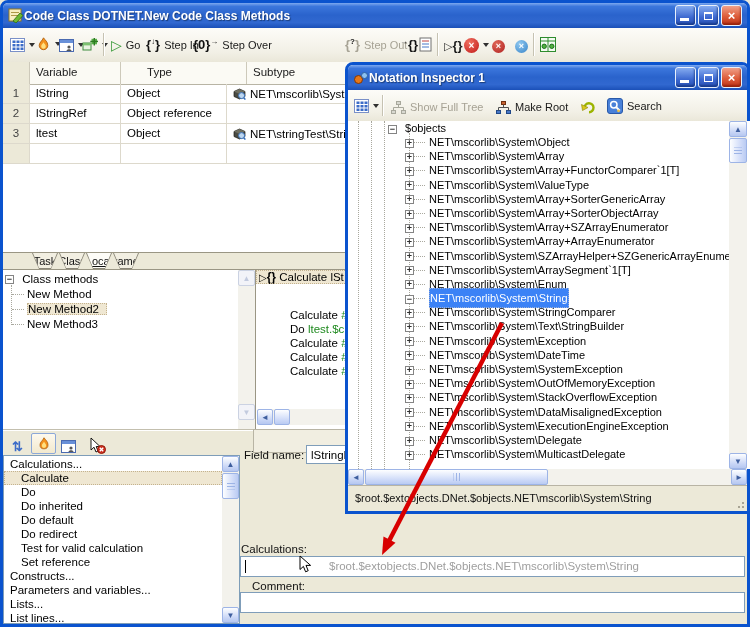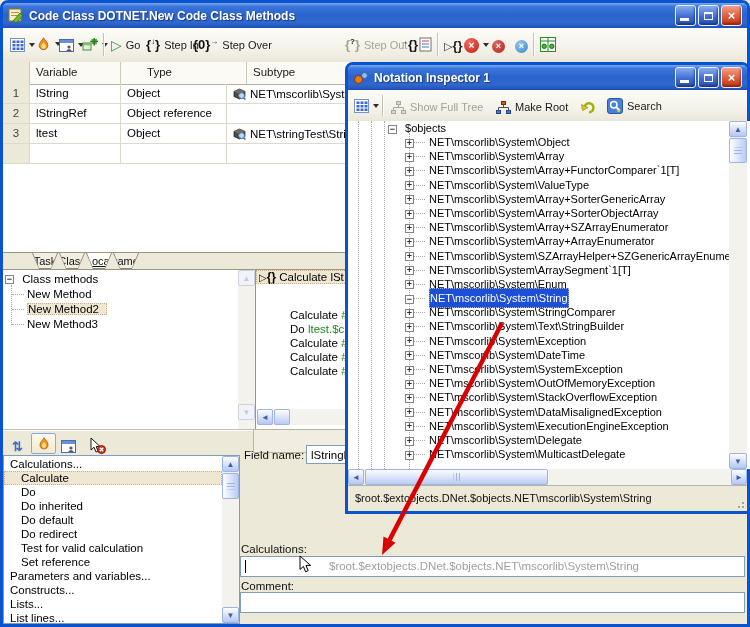--- a/index.html
+++ b/index.html
@@ -6,21 +6,21 @@
   body{width:750px;height:627px;position:relative;overflow:hidden;
        background:#ECE9D8;font-family:"Liberation Sans",sans-serif;
        -webkit-font-smoothing:antialiased;}
   .abs{position:absolute;}
   
   .xp-win{position:absolute;box-sizing:border-box;border:3px solid #0A53CE;
           border-radius:8px 8px 0 0;background:#ECE9D8;}
   .xp-title{position:absolute;left:0;top:0;right:0;height:25px;
       background:linear-gradient(180deg,#7CA8EF 0%,#3B76DC 14%,#2A63CC 48%,#3168D0 78%,#1B50B8 100%);
       border-radius:5px 5px 0 0;display:flex;align-items:center;padding:0 5px;box-sizing:border-box;}
-  .xp-title .txt{color:#fff;font-size:12px;font-weight:bold;margin-left:5px;
+  .xp-title .txt{color:#fff;font-size:12px;font-weight:bold;
       text-shadow:1px 1px 1px #1A3C78;white-space:nowrap;}
   .xp-btns{margin-left:auto;display:flex;gap:2px;}
   .xp-btn{width:21px;height:21px;border-radius:3px;border:1px solid #E8F0FC;box-sizing:border-box;
       background:linear-gradient(180deg,#86ACF0 0%,#3C68D0 60%,#2A52B4 100%);
       box-shadow:inset -1px -2px 2px rgba(10,40,110,.55);
       display:flex;align-items:center;justify-content:center;color:#fff;position:relative;}
   .xp-btn.close{background:linear-gradient(180deg,#F0A088 0%,#DD5C3A 55%,#BE3318 100%);
       box-shadow:inset -1px -2px 2px rgba(120,20,0,.55);font-size:13px;font-weight:bold;}
   .glyph-min{position:absolute;left:4px;bottom:4px;width:9px;height:3px;background:#fff;}
   .glyph-max{width:9px;height:8px;border:1px solid #fff;border-top:2px solid #fff;box-sizing:border-box;}
@@ -73,21 +73,21 @@
   
   .pbox{display:inline-block;width:9px;height:9px;border:1px solid #848484;background:#fff;
       box-sizing:border-box;position:relative;vertical-align:middle;flex:none;}
   .pbox::before{content:'+';position:absolute;left:0;right:0;top:-1px;text-align:center;
       font:bold 9px/9px "Liberation Sans",sans-serif;color:#303030;}
   .pbox.minus::before{content:'\2212';}
   .guide{position:absolute;border-left:1px dotted #A9A89E;width:0;}
   .itr{height:14.2px;line-height:14.2px;white-space:nowrap;position:relative;padding-left:57px;font-size:11px;}
   .itr::before{content:'';position:absolute;left:66px;top:7px;width:11px;border-top:1px dotted #A9A89E;}
   .itr .itl{margin-left:12px;}
-  .itr .itl.sel{background:#1d4ed8;color:#fff;outline:1px dotted #9BB0D8;outline-offset:-1px;padding:4px 1px;}
+  .itr .itl.sel{background:#3b82f6;color:#fff;outline:1px dotted #9BB0D8;outline-offset:-1px;padding:4px 1px;}
   .itr.rootrow{padding-left:40px;} .itr.rootrow::before{display:none;} .itr.rootrow .itl{margin-left:5px;}
   .mtr{height:15px;line-height:15px;position:relative;font-size:11.5px;white-space:nowrap;}
   .mtr.child{padding-left:22px;} 
   .mtr.child::before{content:'';position:absolute;left:7px;top:7px;width:12px;border-top:1px dotted #A9A89E;}
   .mtr .mlbl.sel{background:#EFE7D2;outline:1px dotted #C4B28E;outline-offset:-1px;padding:0 8px 0 1px;}
   .cmd{height:14px;line-height:14px;padding-left:6px;font-size:11.5px;white-space:nowrap;}
   .cmd.sub{padding-left:17px;}
   .cmd.sel{background:#EFE7D2;outline:1px dotted #C4B28E;outline-offset:-1px;}
   
   .codeline{height:14px;line-height:14px;font-size:11.5px;padding-left:34px;white-space:nowrap;}
@@ -406,23 +406,23 @@
         <div class="cmd sub">Do inherited</div>
 
         <div class="cmd sub">Do default</div>
 
         <div class="cmd sub">Do redirect</div>
 
         <div class="cmd sub">Test for valid calculation</div>
 
         <div class="cmd sub">Set reference</div>
 
+        <div class="cmd">Constructs...</div>
+
         <div class="cmd">Parameters and variables...</div>
-
-        <div class="cmd">Constructs...</div>
 
         <div class="cmd">Lists...</div>
 
         <div class="cmd">List lines...</div>
       </div>
     <div class="strack" style="right:0;top:0;width:17px;height:167px;">
       <div class="sbtn" style="left:0;top:0;width:17px;height:16px;">▲</div>
       <div class="sthumb" style="left:0;top:17px;width:17px;height:26px;">
           <span class="grip v"></span>
         </div>
@@ -431,21 +431,21 @@
   </div>
 
   <div class="abs" style="left:250px;top:426px;width:100px;height:24px;background:#F1EEE1;border:1px solid #B8B4A4;box-sizing:border-box;"></div>
   <span class="lab" style="left:241px;top:446px;">Field name:</span>
   <input class="xinput" style="left: 303px; top: 442px; width: 55px; height: 19px;" value="lStringRef">
   <span class="lab" style="left:238px;top:540px;">Calculations:</span>
   <div class="xinput" style="left:237px;top:553px;width:505px;height:21px;">
     <span class="ghost">$root.$extobjects.DNet.$objects.NET\mscorlib\System\String</span>
     <span class="abs" style="left:4px;top:3px;width:1px;height:13px;background:#000;"></span>
   </div>
-  <span class="lab" style="left:238px;top:577px;">Comment:</span>
+  <span class="lab" style="left:238px;top:577px;padding-left:11px;">Comment:</span>
   <input class="xinput" style="left: 237px; top: 589px; width: 505px; height: 21px;" value="">
 </div>
 
 <div class="xp-win" style="left:345px;top:62px;width:405px;height:452px;z-index:20;">
   <div class="xp-title">
     <span style="line-height:0;">
       <svg width="16" height="14" viewBox="0 0 16 14">
           <circle cx="5.5" cy="8.5" r="4" fill="#E87818" stroke="#803808"></circle>
           <circle cx="11.5" cy="4.5" r="3" fill="#8CC0F0" stroke="#3060A0"></circle>
         </svg>

